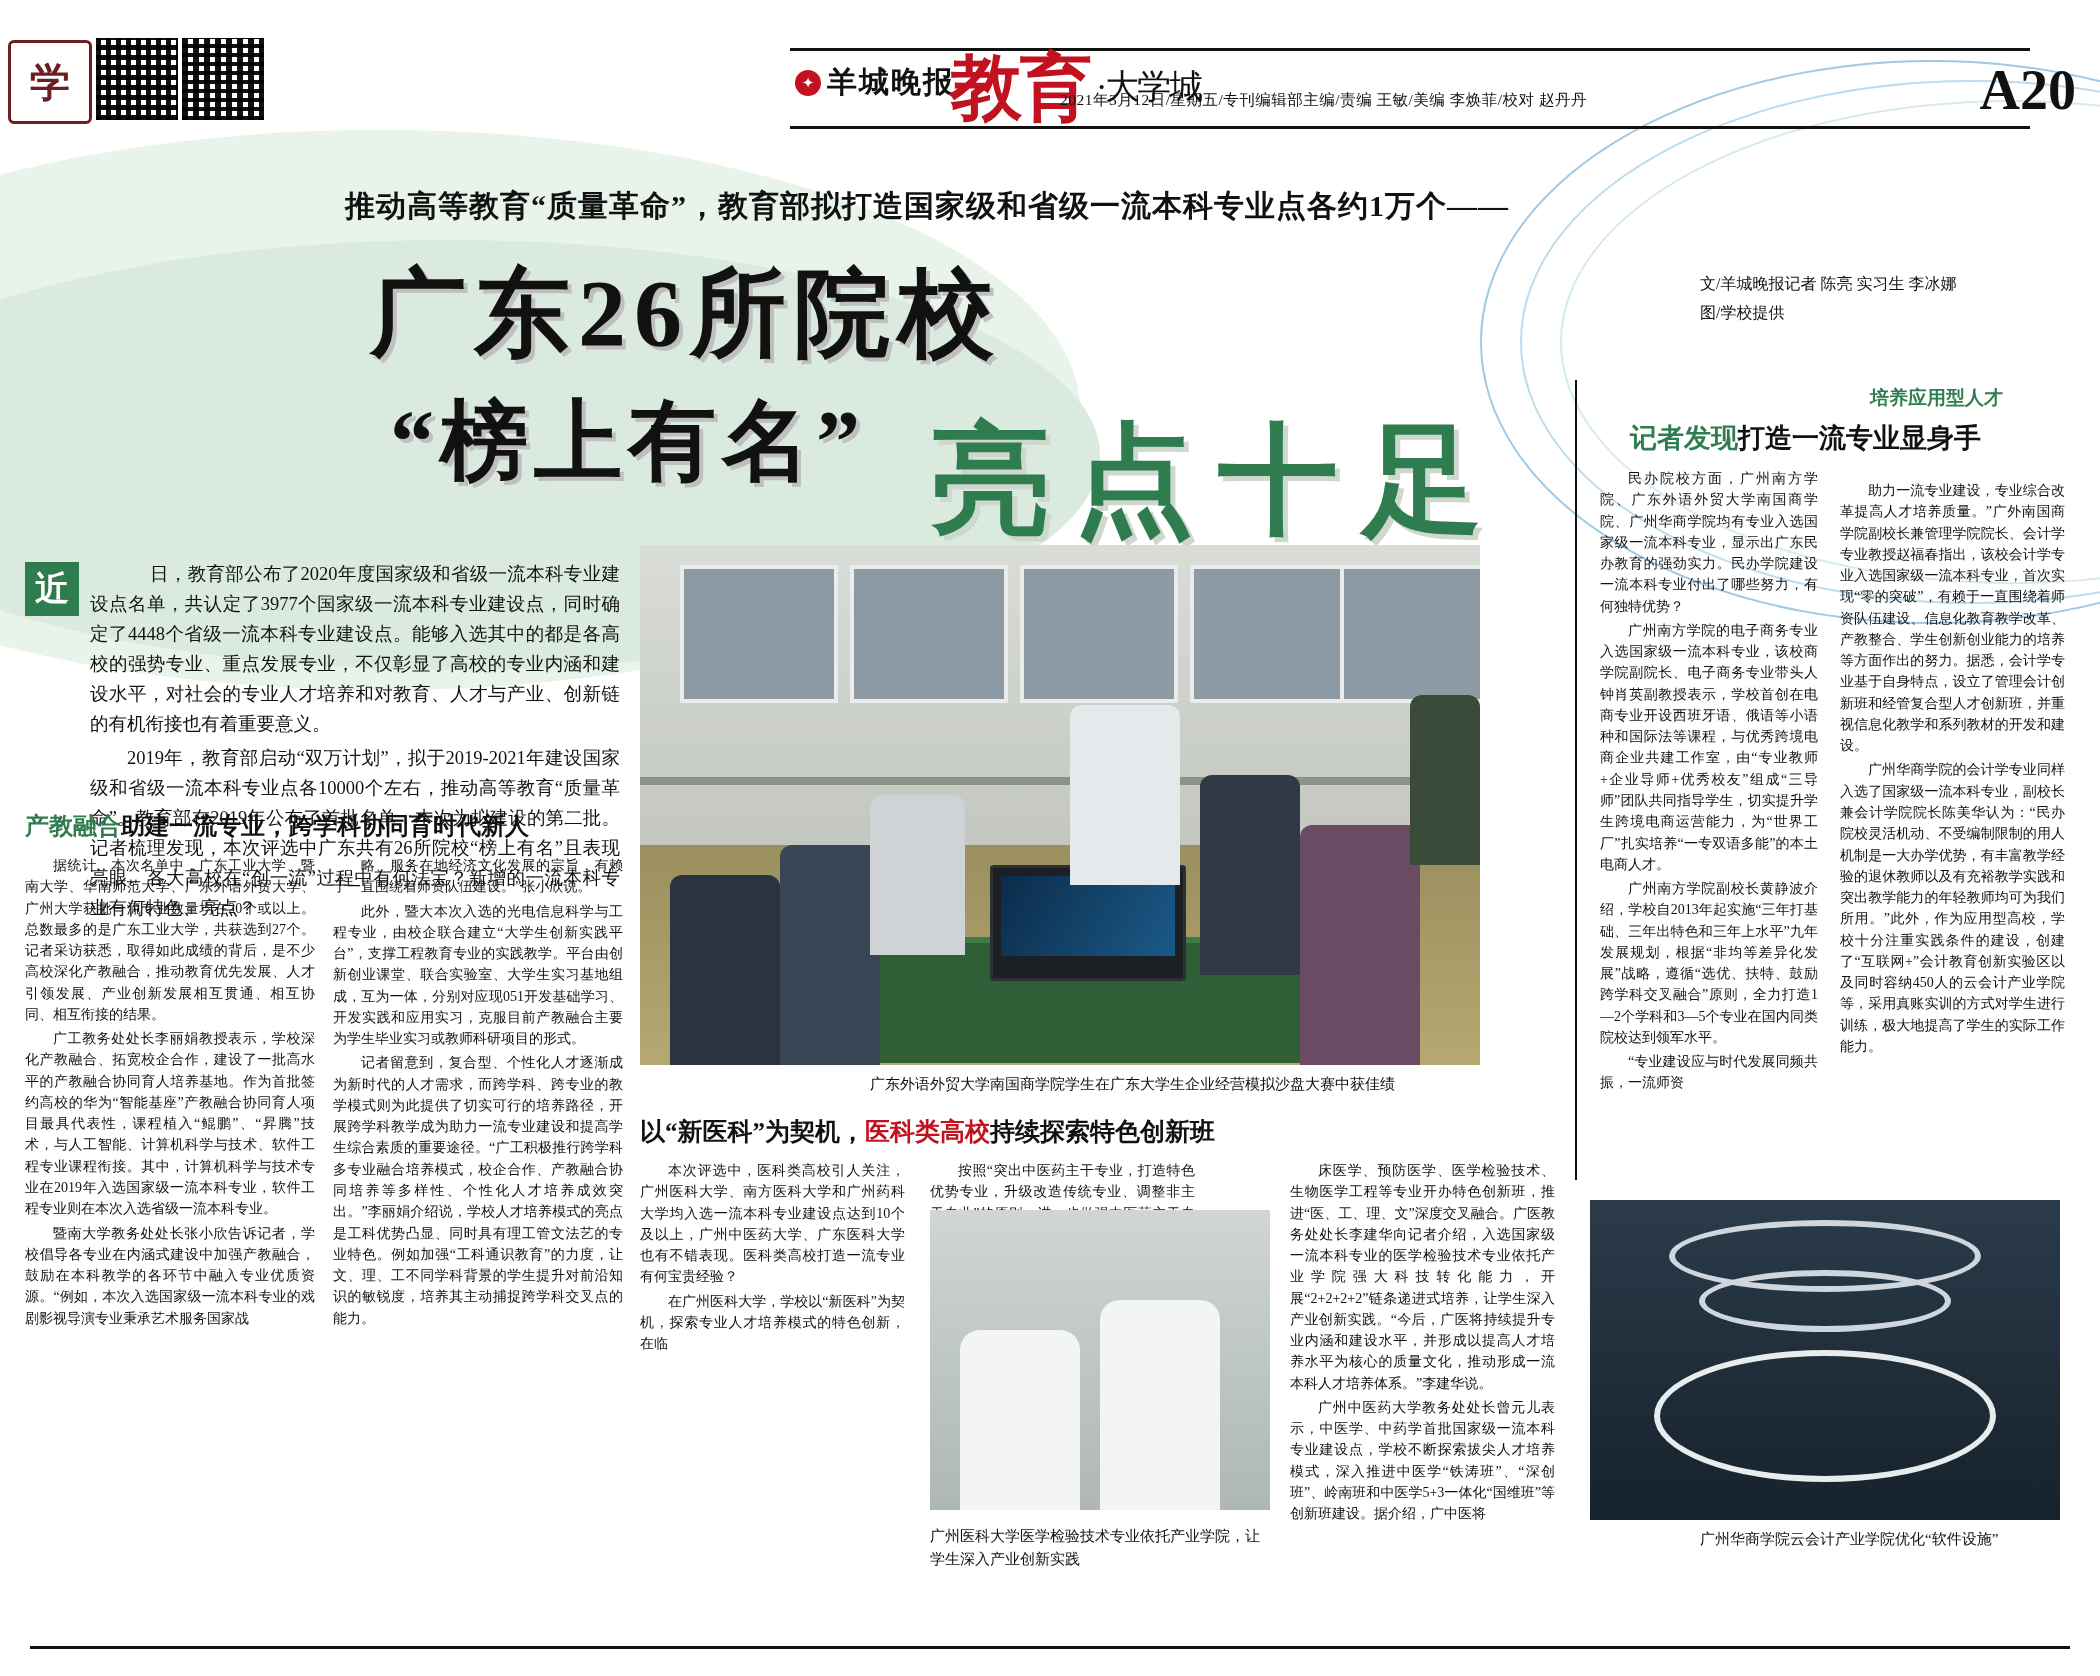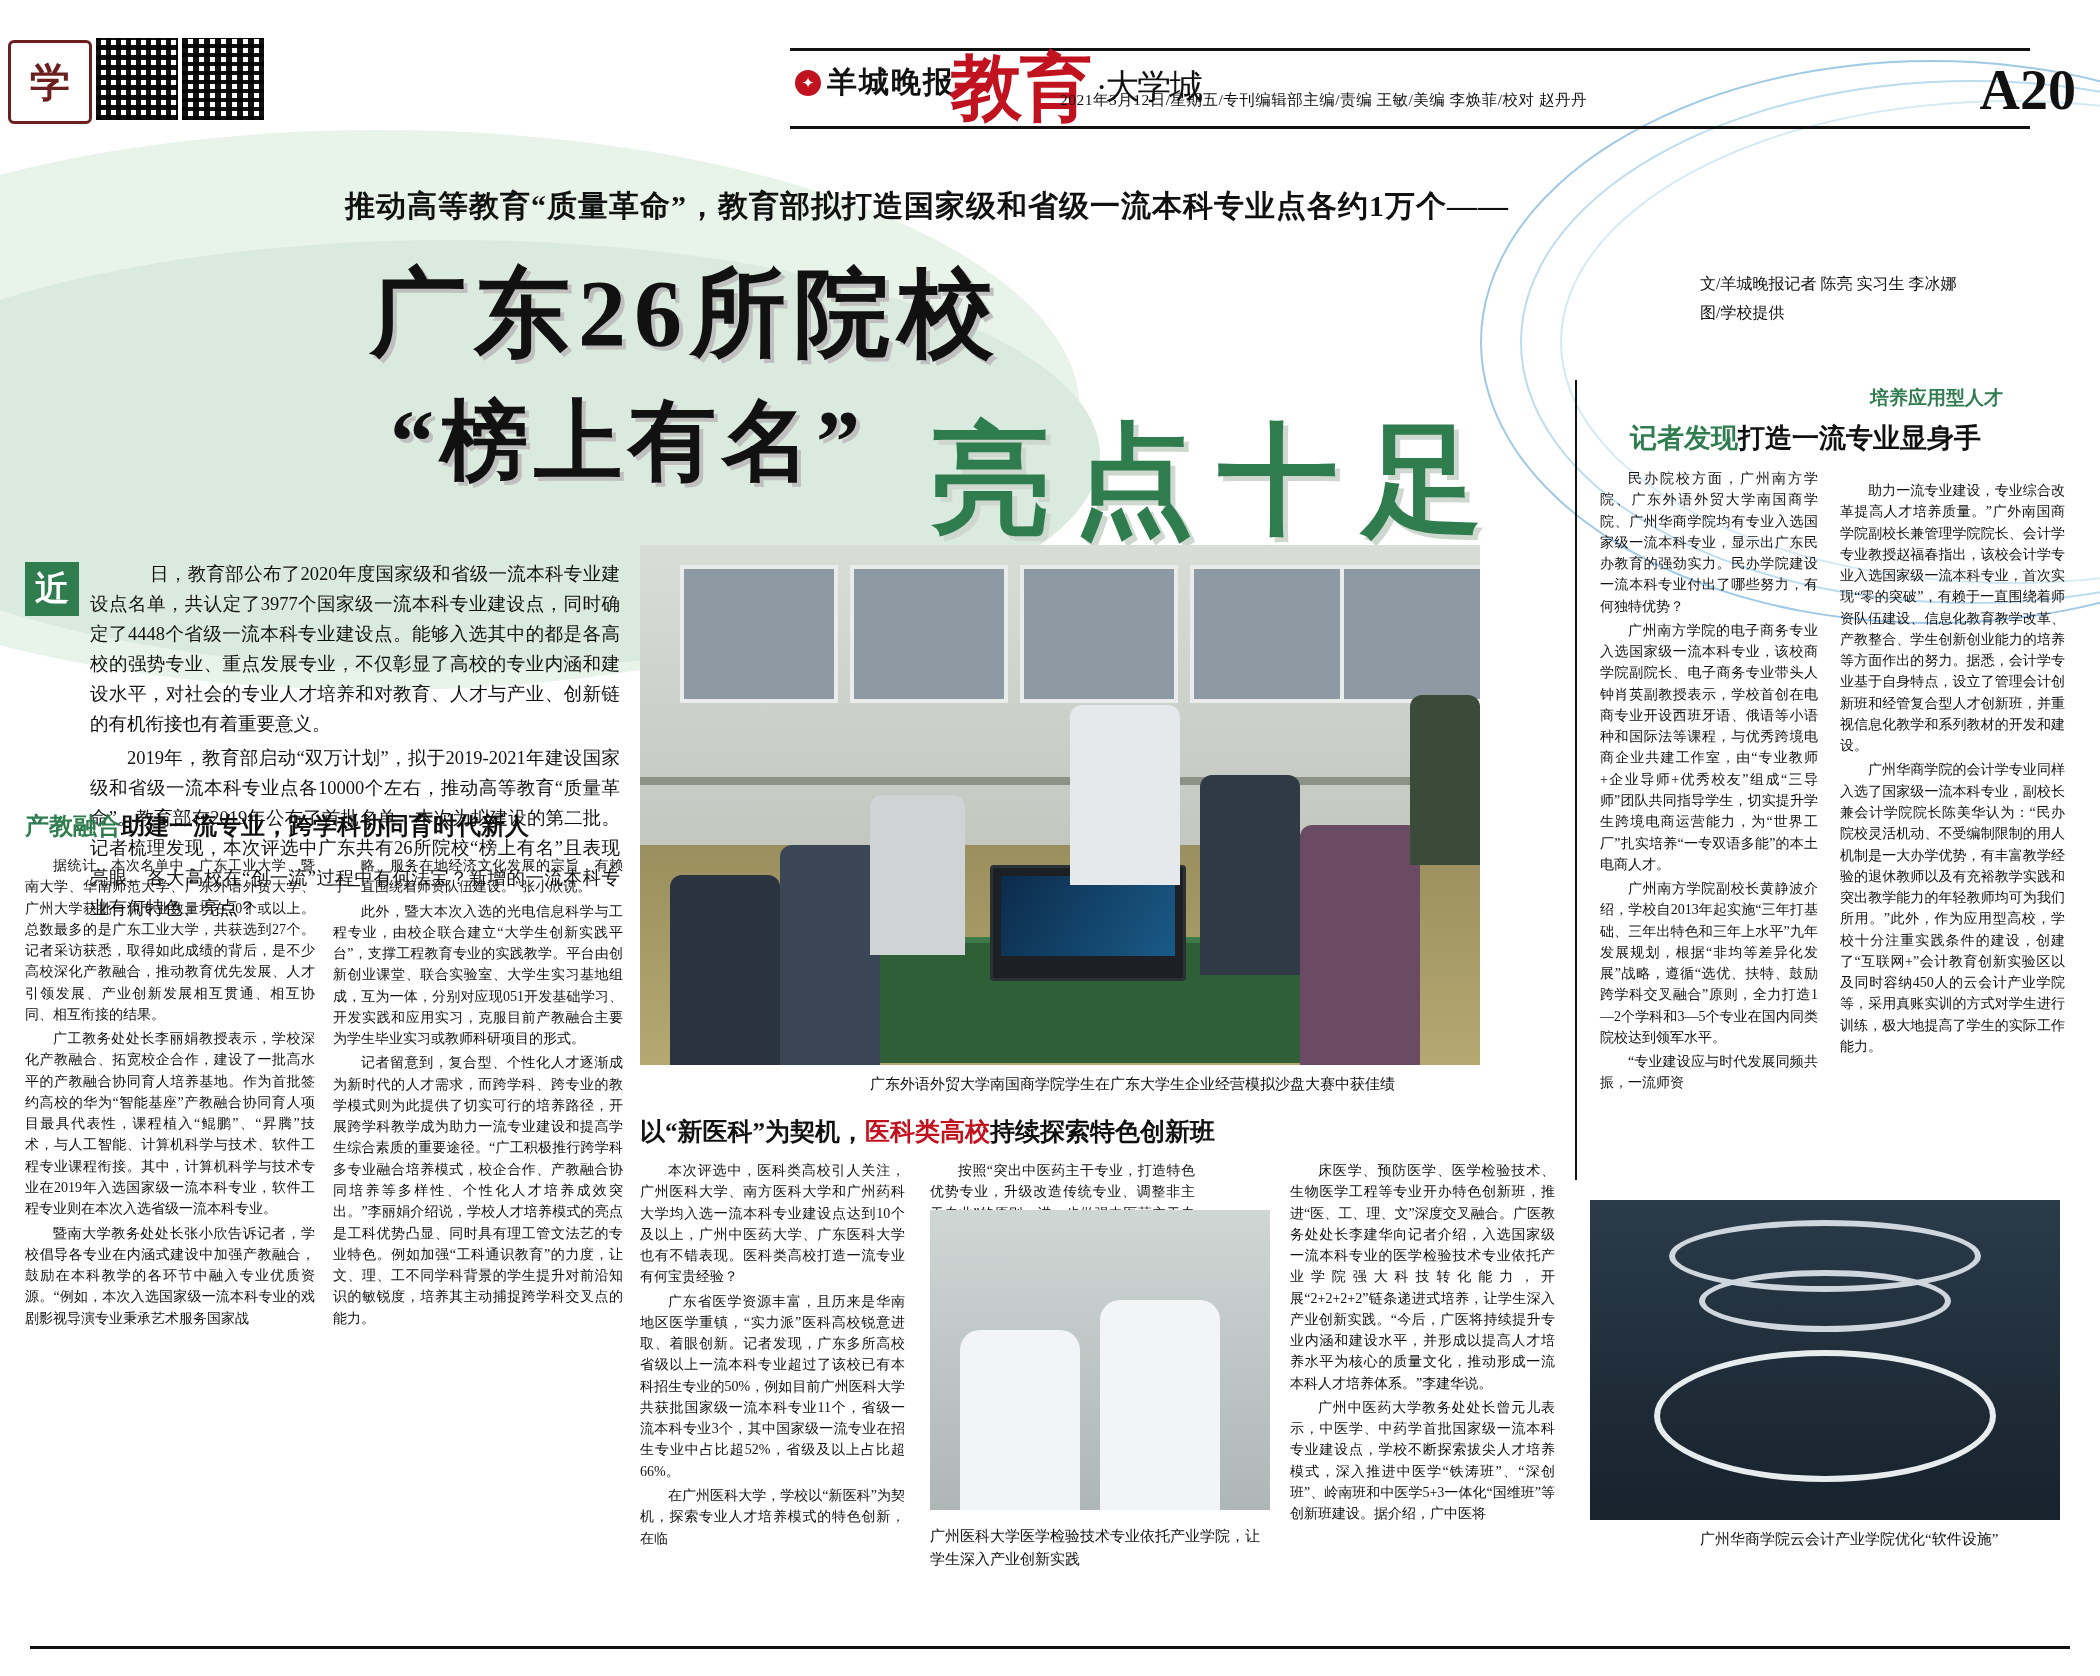--- a/index.html
+++ b/index.html
@@ -179,21 +179,20 @@
     <div class="person" style="left:770px;top:150px;width:70px;height:170px;background:#3b4b3a;"></div>
   </div>
   <div class="cap" style="left:870px;top:1075px;">广东外语外贸大学南国商学院学生在广东大学生企业经营模拟沙盘大赛中获佳绩</div>
 
   <div class="mid-head" style="left:640px;top:1115px;">
     <span class="b">以“新医科”为契机，</span><span class="g">医科类高校</span><span class="b">持续探索特色创新班</span>
   </div>
 
   <div class="col" style="left:640px;top:1160px;width:265px;">
     <p>本次评选中，医科类高校引人关注，广州医科大学、南方医科大学和广州药科大学均入选一流本科专业建设点达到10个及以上，广州中医药大学、广东医科大学也有不错表现。医科类高校打造一流专业有何宝贵经验？</p>
-    <p>广东省医学资源丰富，且历来是华南地区医学重镇，“实力派”医科高校锐意进取、着眼创新。记者发现，广东多所高校省级以上一流本科专业超过了该校已有本科招生专业的50%，例如目前广州医科大学共获批国家级一流本科专业11个，省级一流本科专业3个，其中国家级一流专业在招生专业中占比超52%，省级及以上占比超66%。</p>
     <p>在广州医科大学，学校以“新医科”为契机，探索专业人才培养模式的特色创新，在临</p>
   </div>
   <div class="col" style="left:930px;top:1160px;width:265px;height:40px;overflow:hidden;opacity:0;"></div>
   <div class="col" style="left:1290px;top:1160px;width:265px;">
     <p>床医学、预防医学、医学检验技术、生物医学工程等专业开办特色创新班，推进“医、工、理、文”深度交叉融合。广医教务处处长李建华向记者介绍，入选国家级一流本科专业的医学检验技术专业依托产业学院强大科技转化能力，开展“2+2+2+2”链条递进式培养，让学生深入产业创新实践。“今后，广医将持续提升专业内涵和建设水平，并形成以提高人才培养水平为核心的质量文化，推动形成一流本科人才培养体系。”李建华说。</p>
     <p>广州中医药大学教务处处长曾元儿表示，中医学、中药学首批国家级一流本科专业建设点，学校不断探索拔尖人才培养模式，深入推进中医学“铁涛班”、“深创班”、岭南班和中医学5+3一体化“国维班”等创新班建设。据介绍，广中医将</p>
   </div>
   <div class="col" style="left:930px;top:1160px;width:265px;">
     <p>按照“突出中医药主干专业，打造特色优势专业，升级改造传统专业、调整非主干专业”的原则，进一步做强中医药主干专业，调整非主干非药专业，推动全校专业内涵建设。</p>
   </div>

